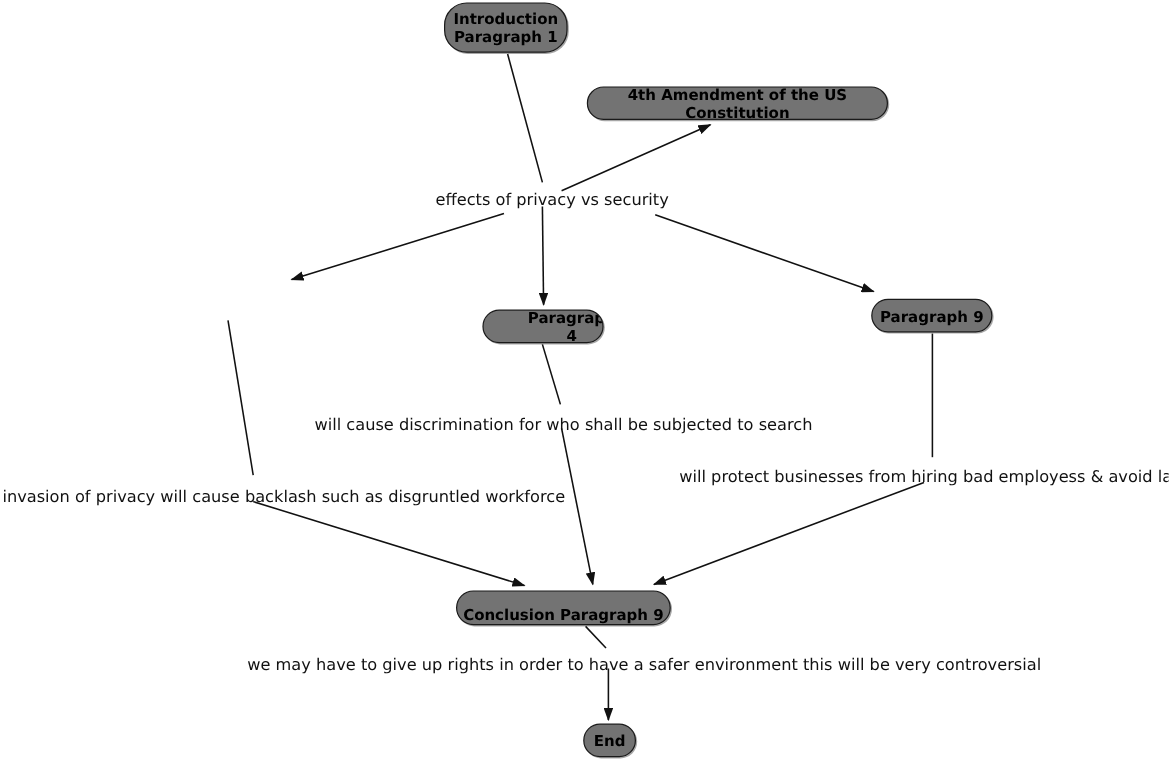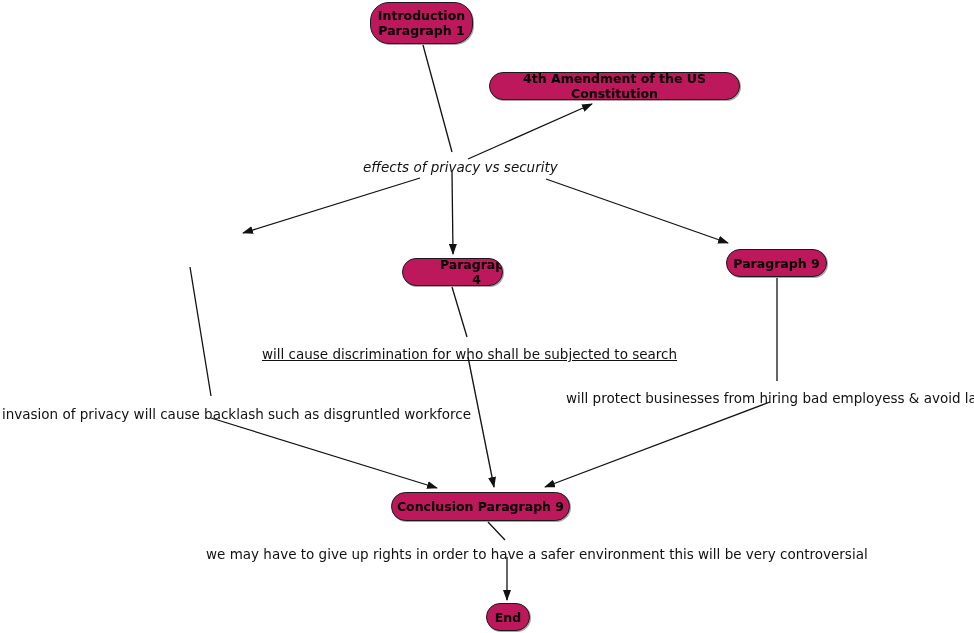--- a/index.html
+++ b/index.html
@@ -22,21 +22,21 @@
     position: absolute;
     left: 0;
     top: 0;
     width: 974px;
     height: 633px;
     pointer-events: none;
   }
   .node {
     position: absolute;
     box-sizing: border-box;
-    background: #be185d;
+    background: #737373;
     border: 1px solid #1a1a1a;
     border-radius: 19px;
     color: #000000;
     font-weight: bold;
     font-size: 12.5px;
     font-family: "DejaVu Sans", sans-serif;
     display: flex;
     align-items: center;
     justify-content: center;
     text-align: center;
@@ -106,31 +106,31 @@
 
 
   <div class="node" style="left:402px; top:258px; width:101px; height:28px;padding-left:48px;">
     <span class="node-label">Paragraph 4</span>
   </div>
 
   <div class="node" style="left:726px; top:249px; width:101px; height:28px;">
     <span class="node-label">Paragraph 9</span>
   </div>
 
-  <div class="node" style="left:391px; top:492px; width:179px; height:29px;">
+  <div class="node" style="left:380px; top:492px; width:179px; height:29px;align-items:flex-end;">
     <span class="node-label">Conclusion Paragraph 9</span>
   </div>
 
   <div class="node" style="left:486px; top:603px; width:44px; height:28px;">
     <span class="node-label">End</span>
   </div>
 
-  <div class="edge-label" style="left:363px; top:159px;font-style:italic;">effects of privacy vs security</div>
+  <div class="edge-label" style="left:363px; top:159px;">effects of privacy vs security</div>
 
-  <div class="edge-label" style="left:262px; top:346px;text-decoration:underline;">will cause discrimination for who shall be subjected to search</div>
+  <div class="edge-label" style="left:262px; top:346px;">will cause discrimination for who shall be subjected to search</div>
 
   <div class="edge-label" style="left:566px; top:390px;">will protect businesses from hiring bad employess &amp; avoid lawsuits</div>
 
   <div class="edge-label" style="left:2px; top:406px;">invasion of privacy will cause backlash such as disgruntled workforce</div>
 
   <div class="edge-label" style="left:206px; top:546px;">we may have to give up rights in order to have a safer environment this will be very controversial</div>
 
 </div>
 
 </body></html>

